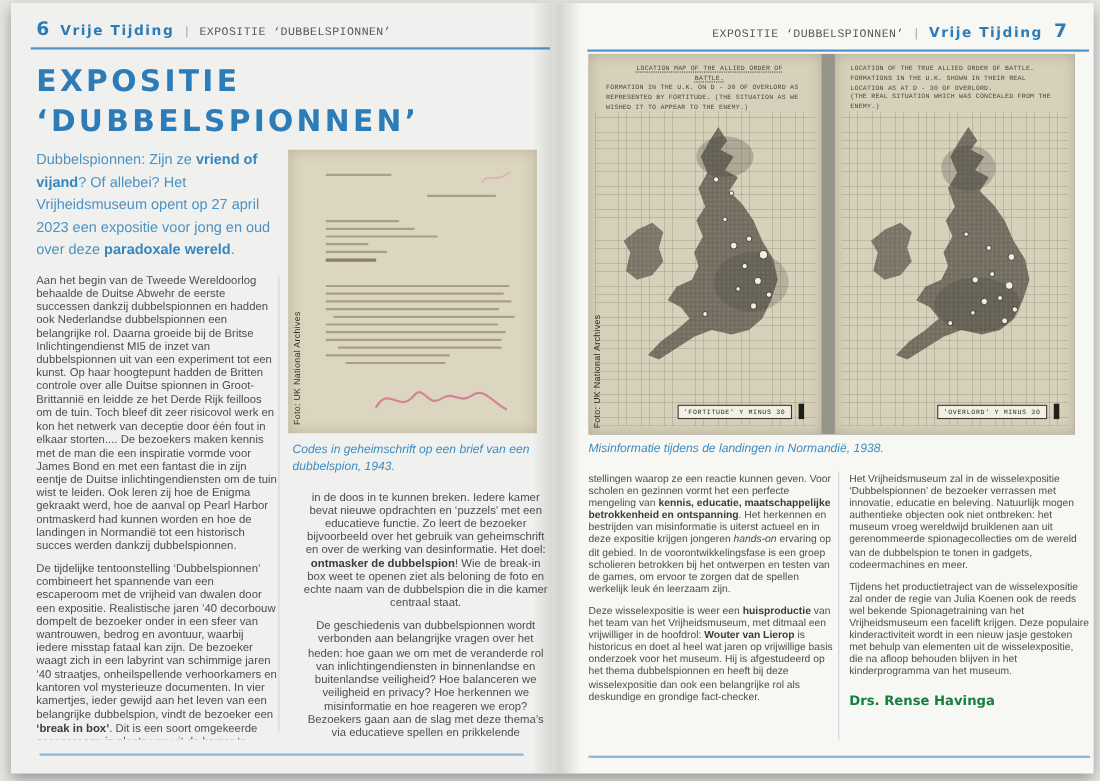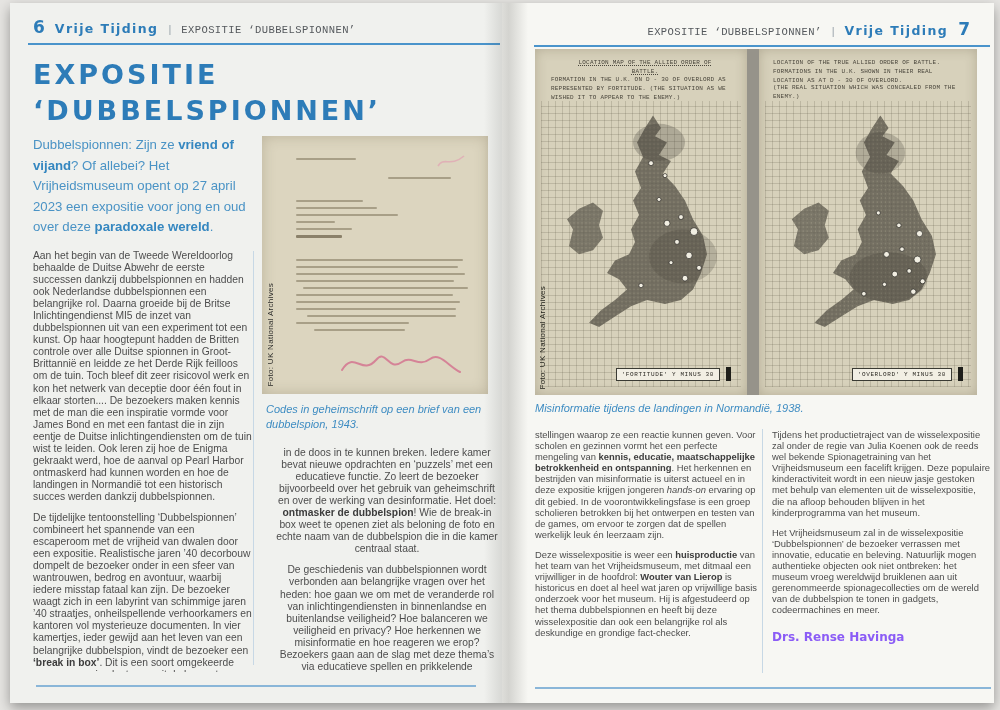--- a/index.html
+++ b/index.html
@@ -56,21 +56,21 @@
   .mapzone { position:absolute; left:6px; right:6px; top:52px; bottom:8px;
              background-image:
                repeating-linear-gradient(0deg,  rgba(85,80,62,.20) 0 .6px, transparent .6px 7px),
                repeating-linear-gradient(90deg, rgba(85,80,62,.20) 0 .6px, transparent .6px 7px); }
   .maplabel-wrap { position:absolute; bottom:14px; display:flex; align-items:center; }
   .maplabel { background:#f2efe4; border:1px solid #3a3a33; font-family:"Liberation Mono", monospace;
               font-size:6px; color:#2d2b25; padding:2px 5px; letter-spacing:.6px; white-space:nowrap; }
   .maplabel-bar { display:inline-block; width:5px; height:14px; background:#1e1e1a; margin-left:6px; }
 
   
-  .sig-name { font-family:"DejaVu Sans", sans-serif; font-weight:700; font-size:12px; color:#8b5cf6; }
+  .sig-name { font-family:"DejaVu Sans", sans-serif; font-weight:700; font-size:12px; color:#15803d; }
   .sig-role { font-size:11.5px; color:#5f9fc9; margin-top:2px; }
 
   .col { overflow:hidden; }
 </style>
 </head>
 <body>
 
 <div class="paper">
   <div class="page-left-tint"></div>
   <div class="page-right-tint"></div>
@@ -233,22 +233,22 @@
   <div class="abs caption" style="left:525px; top:398px; width:430px;">Misinformatie tijdens de landingen in Normandië, 1938.</div>
 
   <div class="abs vdiv" style="left:752px; top:426px; height:244px;"></div>
 
   <div class="abs body body-r col" style="left:525px; top:426px; width:222px; height:248px;">
     <p><span>stellingen waarop ze een reactie kunnen geven. Voor scholen en gezinnen vormt het een perfecte mengeling van </span><span class="b">kennis, educatie, maatschappelijke betrokkenheid en ontspanning</span><span>. Het herkennen en bestrijden van misinformatie is uiterst actueel en in deze expositie krijgen jongeren </span><span class="i">hands-on</span><span> ervaring op dit gebied. In de voorontwikkelingsfase is een groep scholieren betrokken bij het ontwerpen en testen van de games, om ervoor te zorgen dat de spellen werkelijk leuk én leerzaam zijn.</span></p>
     <p><span>Deze wisselexpositie is weer een </span><span class="b">huisproductie</span><span> van het team van het Vrijheidsmuseum, met ditmaal een vrijwilliger in de hoofdrol: </span><span class="b">Wouter van Lierop</span><span> is historicus en doet al heel wat jaren op vrijwillige basis onderzoek voor het museum. Hij is afgestudeerd op het thema dubbelspionnen en heeft bij deze wisselexpositie dan ook een belangrijke rol als deskundige en grondige fact-checker.</span></p>
   </div>
 
   <div class="abs body body-r col" style="left:762px; top:426px; width:218px; height:252px;">
+    <p>Het Vrijheidsmuseum zal in de wisselexpositie ‘Dubbelspionnen’ de bezoeker verrassen met innovatie, educatie en beleving. Natuurlijk mogen authentieke objecten ook niet ontbreken: het museum vroeg wereldwijd bruiklenen aan uit gerenommeerde spionagecollecties om de wereld van de dubbelspion te tonen in gadgets, codeermachines en meer.</p>
     <p>Tijdens het productietraject van de wisselexpositie zal onder de regie van Julia Koenen ook de reeds wel bekende Spionagetraining van het Vrijheidsmuseum een facelift krijgen. Deze populaire kinderactiviteit wordt in een nieuw jasje gestoken met behulp van elementen uit de wisselexpositie, die na afloop behouden blijven in het kinderprogramma van het museum.</p>
-    <p>Het Vrijheidsmuseum zal in de wisselexpositie ‘Dubbelspionnen’ de bezoeker verrassen met innovatie, educatie en beleving. Natuurlijk mogen authentieke objecten ook niet ontbreken: het museum vroeg wereldwijd bruiklenen aan uit gerenommeerde spionagecollecties om de wereld van de dubbelspion te tonen in gadgets, codeermachines en meer.</p>
     <div style="margin-top:14px;">
       <div class="sig-name">Drs. Rense Havinga</div>
     </div>
   </div>
 
   <div class="abs frule" style="left:525px; top:684px; width:456px;"></div>
 
   <div class="gutter"></div>
 </div>
 

